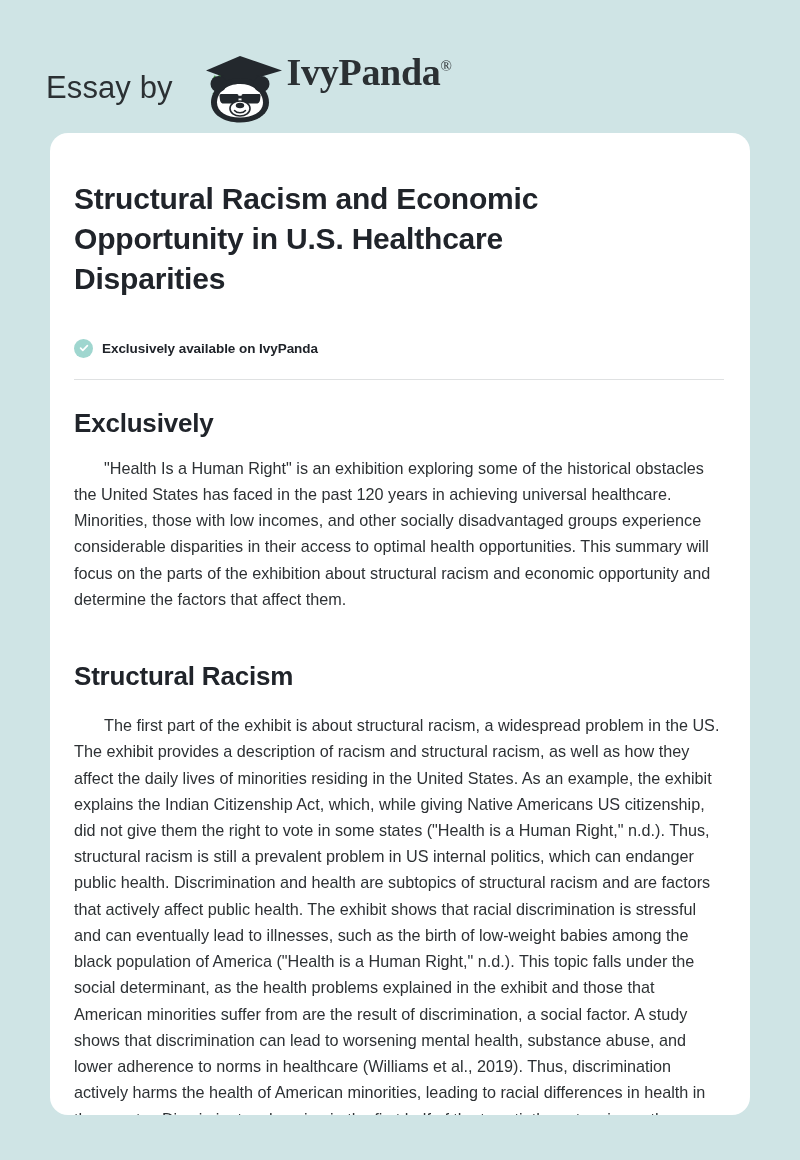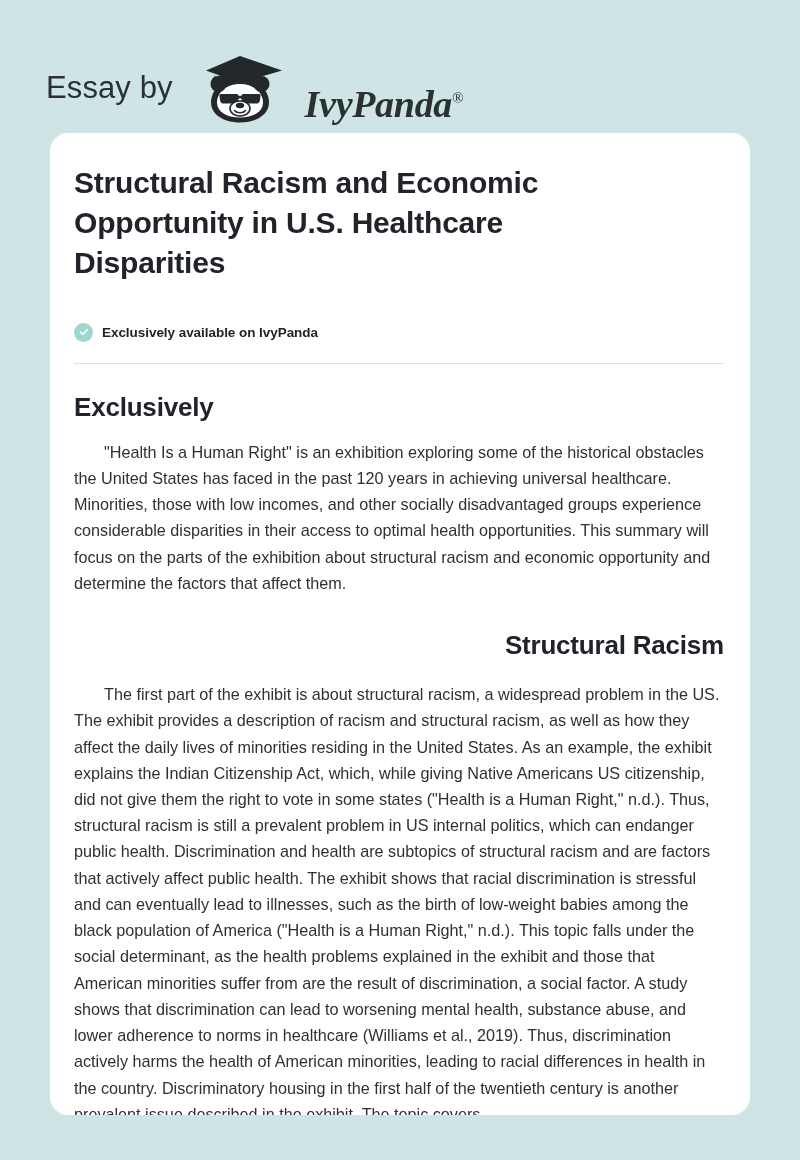--- a/index.html
+++ b/index.html
@@ -34,24 +34,23 @@
   .brand-essay-by {
     font-size: 31px;
     font-weight: 400;
     color: #2b3033;
     letter-spacing: 0.1px;
     line-height: 1;
   }
 
   .brand-logo-wrap {
     display: flex;
-    align-items: flex-end;
-    gap: 22px;
+    align-items: flex-start;
+    gap: 4px;
     margin-left: 6px;
-    font-style: italic;
   }
 
   .panda-mark {
     width: 94px;
     height: 70px;
     display: block;
     flex: none;
   }
 
   .wordmark {
@@ -78,21 +77,21 @@
     left: 50px;
     top: 133px;
     width: 700px;
     height: 982px;
     background: #ffffff;
     border-radius: 18px;
     overflow: hidden;
   }
 
   .doc-inner {
-    padding: 30px 26px 0 24px;
+    padding: 46px 26px 0 24px;
   }
 
   .doc-title {
     font-size: 30px;
     font-weight: 700;
     line-height: 1.33;
     color: #20242a;
     letter-spacing: -0.2px;
     max-width: 560px;
   }
@@ -141,21 +140,21 @@
 
   .body-par {
     font-size: 16.2px;
     line-height: 1.62;
     color: #2d3134;
     text-align: left;
     margin-top: 16px;
     text-indent: 30px;
   }
 
-  #h-structural { margin-top: 34px; text-align: right; }
+  #h-structural { margin-top: 49px; }
   #p-structural { margin-top: 20px; }
 </style>
 </head>
 <body>
 
 <div class="page">
 
   <div class="brand-bar">
     <span class="brand-essay-by">Essay by</span>
 

